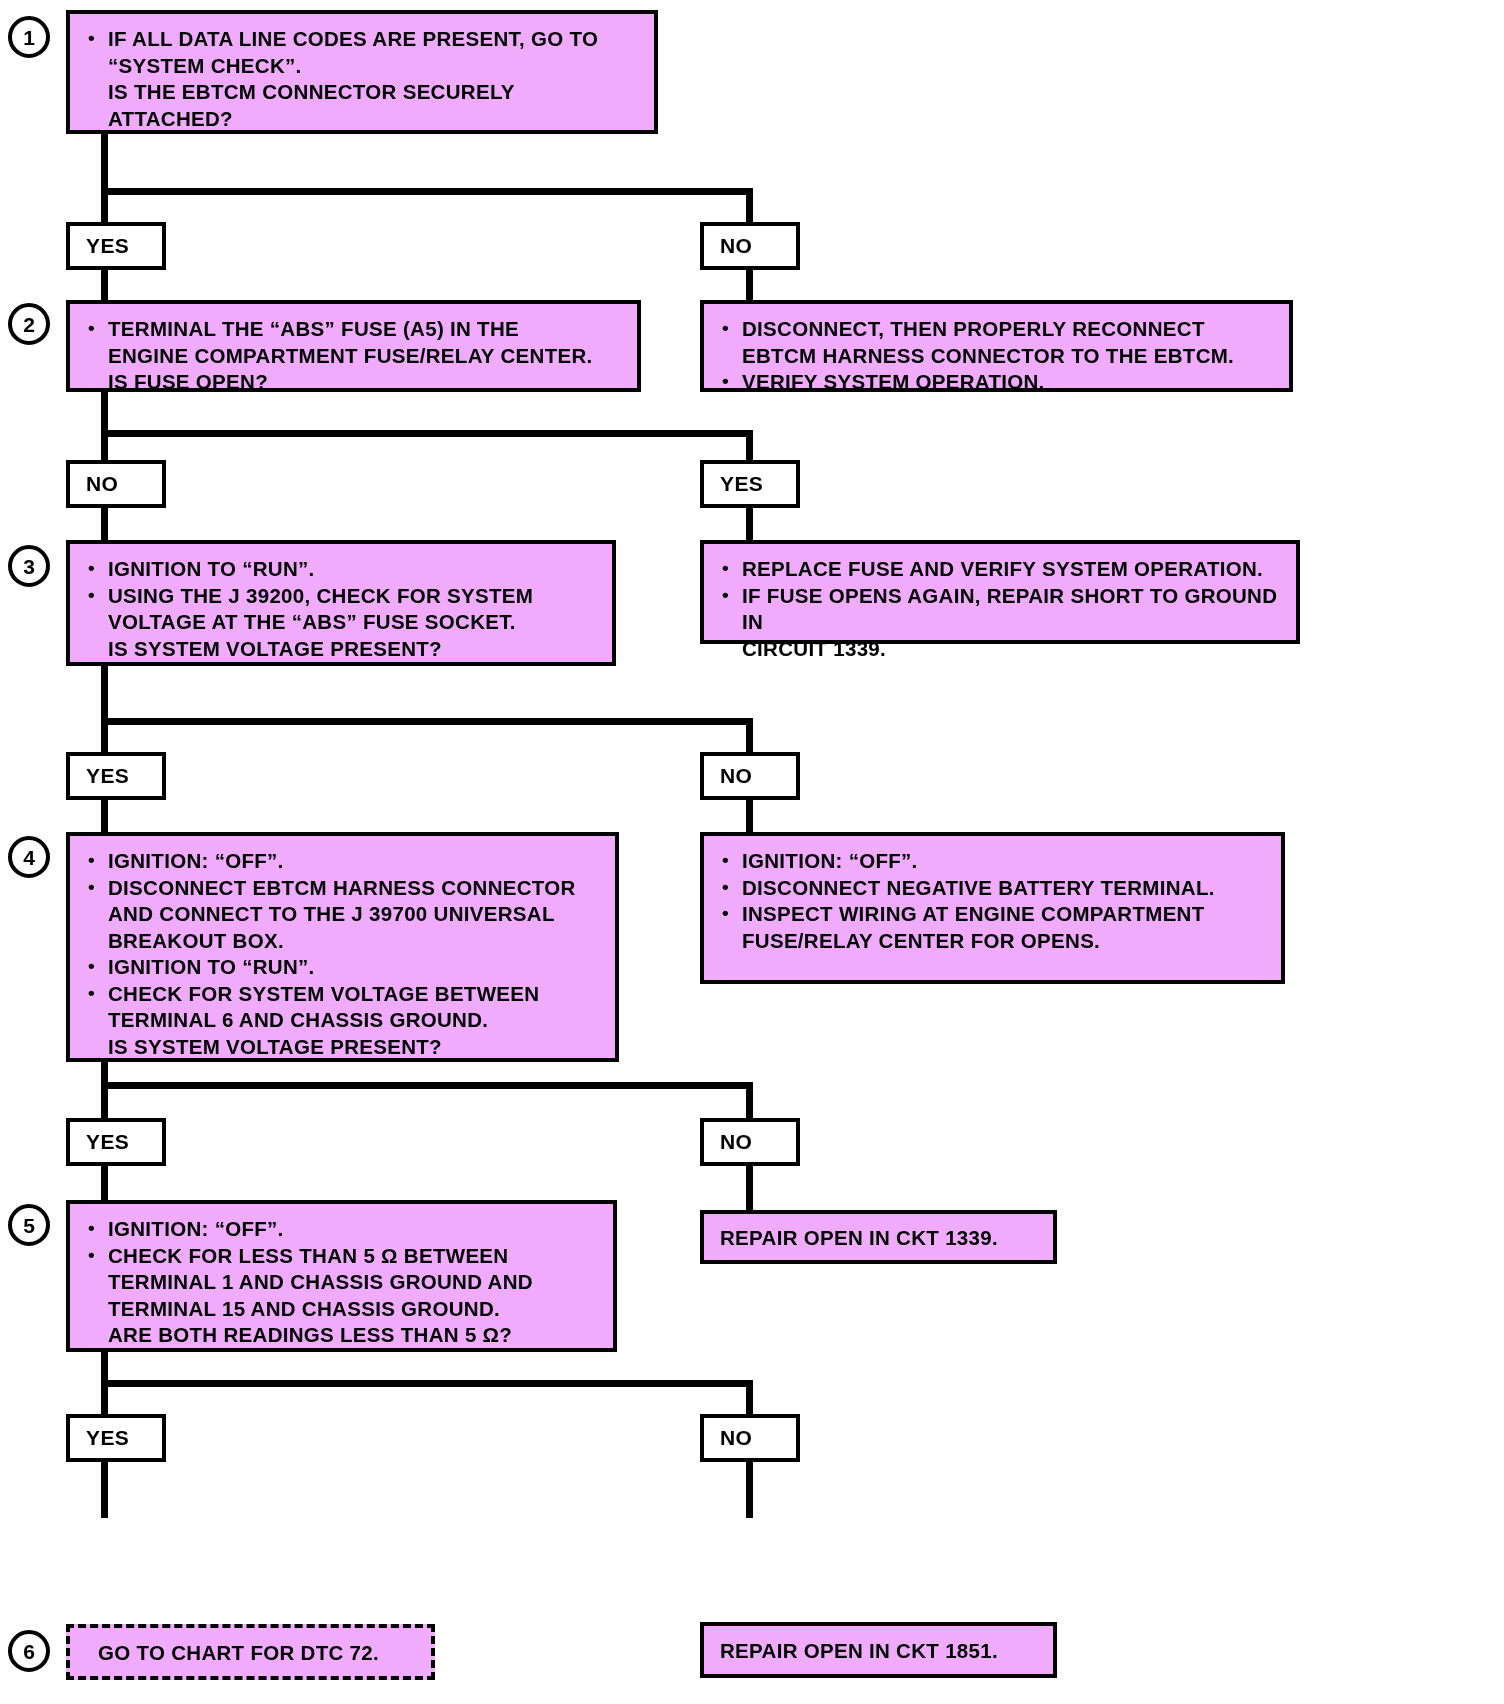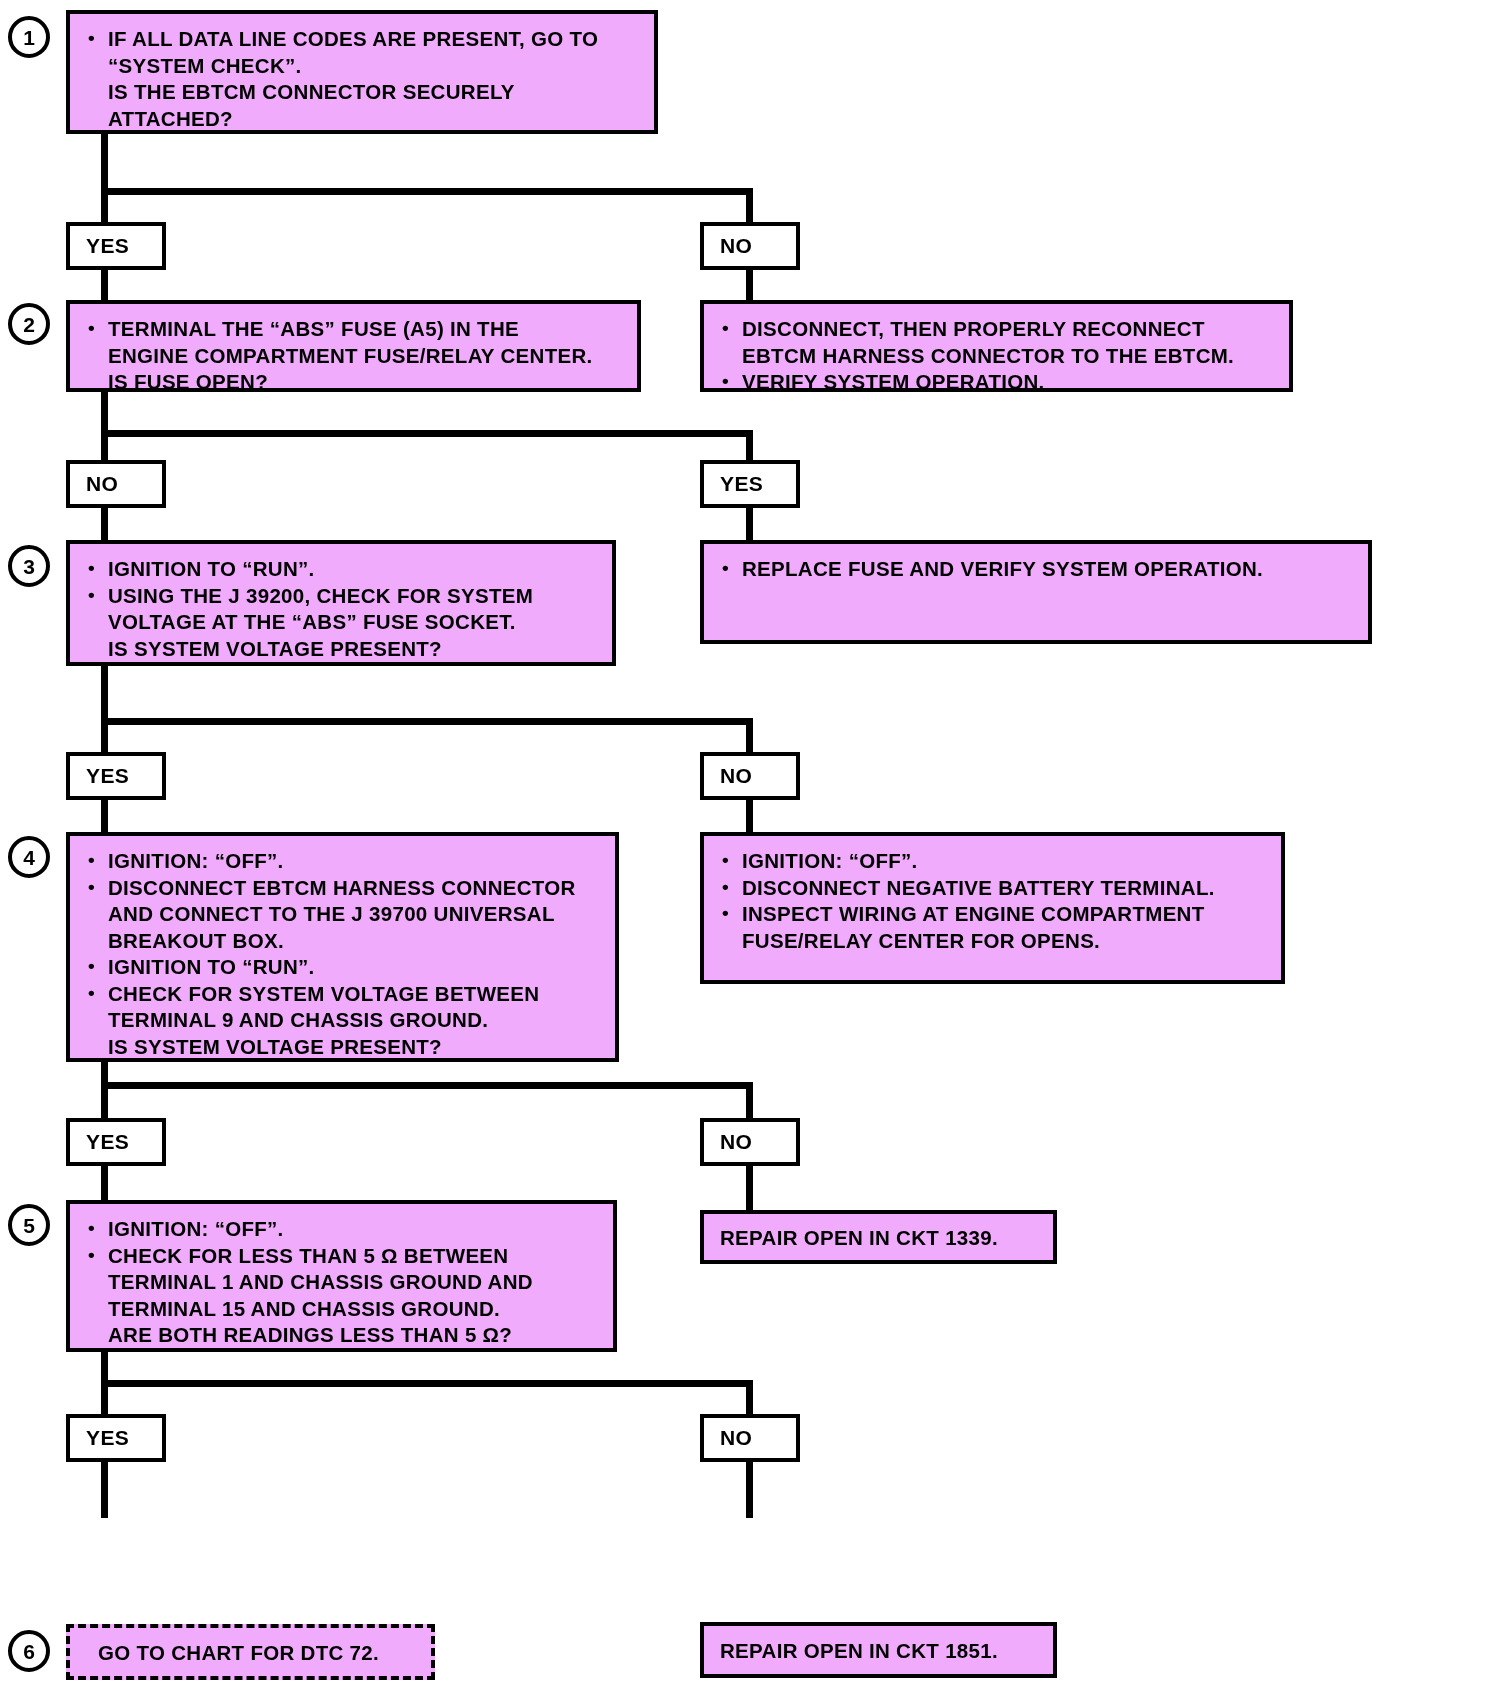--- a/index.html
+++ b/index.html
@@ -156,23 +156,25 @@
 
   <div class="box" style="left:66px; top:540px; width:550px; height:126px;">
     <ul class="lines">
       <li class="bul">IGNITION TO “RUN”.</li>
       <li class="bul">USING THE J 39200, CHECK FOR SYSTEM
 VOLTAGE AT THE “ABS” FUSE SOCKET.
 IS SYSTEM VOLTAGE PRESENT?</li>
     </ul>
   </div>
 
-  <div class="box" style="left:700px; top:540px; width:672px; height:104px;">
+  <div class="box" style="left:700px; top:540px; width:600px; height:104px;">
     <ul class="lines">
       <li class="bul">REPLACE FUSE AND VERIFY SYSTEM OPERATION.</li>
+      <li class="bul">IF FUSE OPENS AGAIN, REPAIR SHORT TO GROUND IN
+CIRCUIT 1339.</li>
     </ul>
   </div>
 
   <div class="v" style="left:101px; top:666px; height:92px;"></div>
   <div class="h" style="left:101px; top:718px; width:652px;"></div>
   <div class="v" style="left:746px; top:718px; height:34px;"></div>
 
   <div class="yn" style="left:66px; top:752px; width:100px; height:48px;">YES</div>
   <div class="yn" style="left:700px; top:752px; width:100px; height:48px;">NO</div>
 
@@ -182,21 +184,21 @@
   <div class="step-circle" style="left:8px; top:836px;">4</div>
 
   <div class="box" style="left:66px; top:832px; width:553px; height:230px;">
     <ul class="lines">
       <li class="bul">IGNITION: “OFF”.</li>
       <li class="bul">DISCONNECT EBTCM HARNESS CONNECTOR
 AND CONNECT TO THE J 39700 UNIVERSAL
 BREAKOUT BOX.</li>
       <li class="bul">IGNITION TO “RUN”.</li>
       <li class="bul">CHECK FOR SYSTEM VOLTAGE BETWEEN
-TERMINAL 9 AND CHASSIS GROUND.
+TERMINAL 6 AND CHASSIS GROUND.
 IS SYSTEM VOLTAGE PRESENT?</li>
     </ul>
   </div>
 
   <div class="box" style="left:700px; top:832px; width:585px; height:152px;">
     <ul class="lines">
       <li class="bul">IGNITION: “OFF”.</li>
       <li class="bul">DISCONNECT NEGATIVE BATTERY TERMINAL.</li>
       <li class="bul">INSPECT WIRING AT ENGINE COMPARTMENT
 FUSE/RELAY CENTER FOR OPENS.</li>

